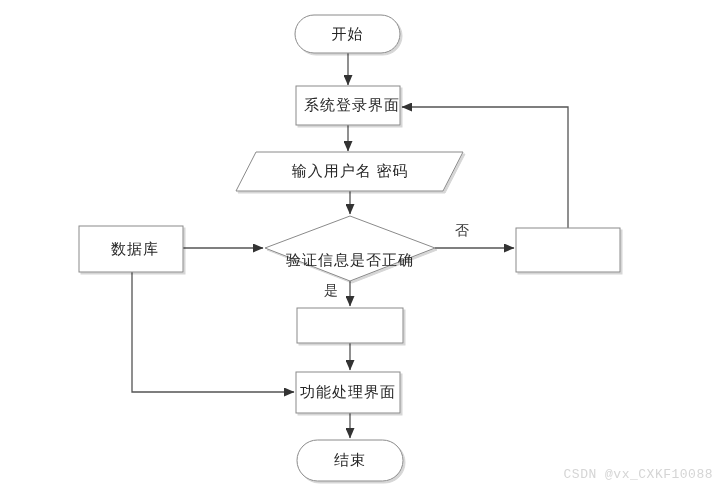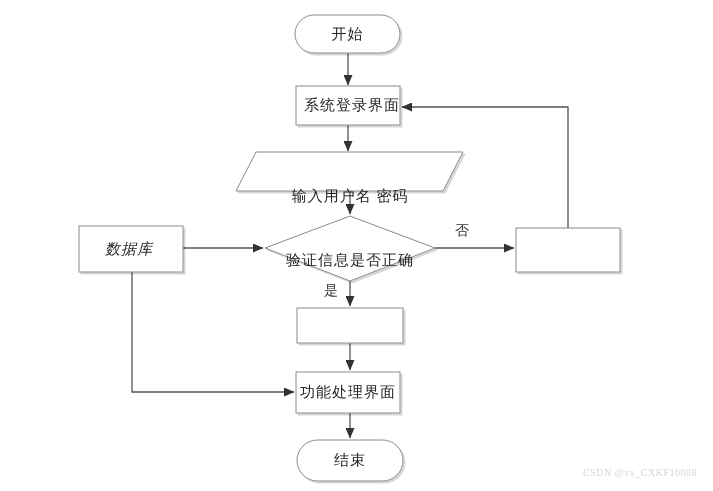--- a/index.html
+++ b/index.html
@@ -27,24 +27,24 @@
     position: absolute;
     display: flex;
     align-items: center;
     justify-content: center;
     font-size: 14px;
     color: #333333;
     pointer-events: none;
   }
   .watermark {
     position: absolute;
-    right: 16px;
+    right: 0;
     top: 467px;
-    font-family: Liberation Serif, serif;
-    font-size: 10px;
+    font-family: Liberation Mono, monospace;
+    font-size: 13px;
     color: #d5d5d5;
     letter-spacing: 0.5px;
   }
 </style>
 </head>
 <body>
 
 <div id="canvas">
 
   <svg id="flow-svg" width="713" height="491" viewBox="0 0 713 491">
@@ -78,23 +78,23 @@
       <rect x="79" y="226" width="104" height="46"></rect>
       <rect x="516" y="228" width="104" height="44"></rect>
       <rect x="297" y="308" width="106" height="35"></rect>
       <rect x="296" y="372" width="104" height="41"></rect>
       <rect x="297" y="440" width="106" height="41" rx="20.5" ry="20.5"></rect>
     </g>
   </svg>
 
   <div class="node-label" style="left:295px; top:15px;  width:105px; height:38px;">开始</div>
   <div class="node-label" style="left:296px; top:86px;  width:112px; height:39px;">系统登录界面</div>
-  <div class="node-label" style="left:237px; top:152px; width:226px; height:39px;margin-top:25px;">输入用户名 密码</div>
+  <div class="node-label" style="left:237px; top:152px; width:226px; height:39px;">输入用户名 密码</div>
   <div class="node-label" style="left:265px; top:228px; width:170px; height:65px;">验证信息是否正确</div>
-  <div class="node-label" style="left:79px;  top:226px; width:100px; height:46px;font-style:italic;">数据库</div>
+  <div class="node-label" style="left:85px;  top:226px; width:100px; height:46px;">数据库</div>
   <div class="node-label" style="left:296px; top:372px; width:104px; height:41px;border-radius:15px;">功能处理界面</div>
   <div class="node-label" style="left:297px; top:440px; width:106px; height:41px;">结束</div>
 
   <div class="edge-label" style="left:450px; top:222px; width:24px; height:18px;">否</div>
   <div class="edge-label" style="left:319px; top:282px; width:24px; height:18px;">是</div>
 
   <div class="watermark">CSDN @vx_CXKF10088</div>
 
 </div>
 

